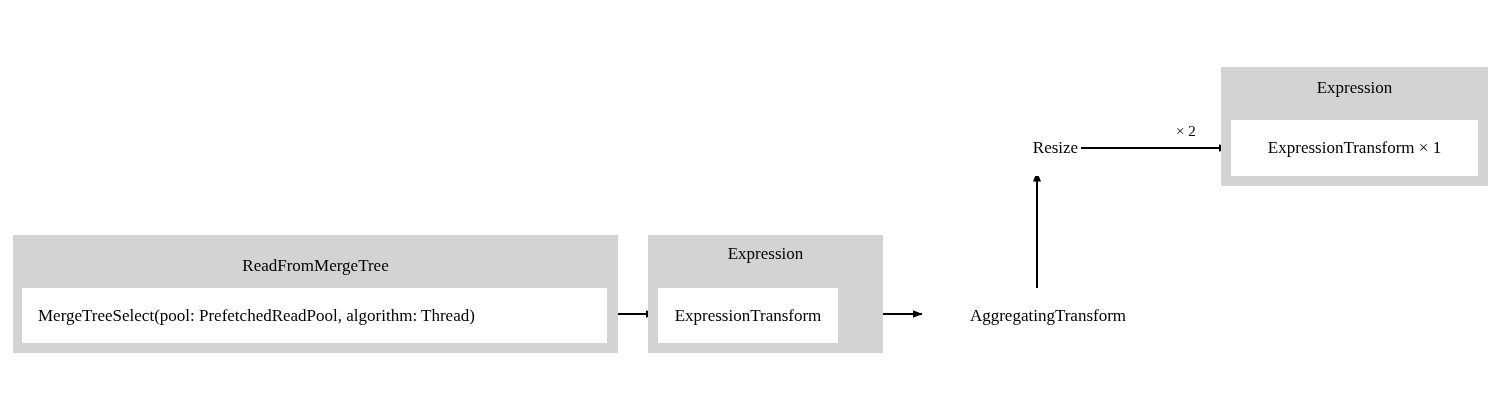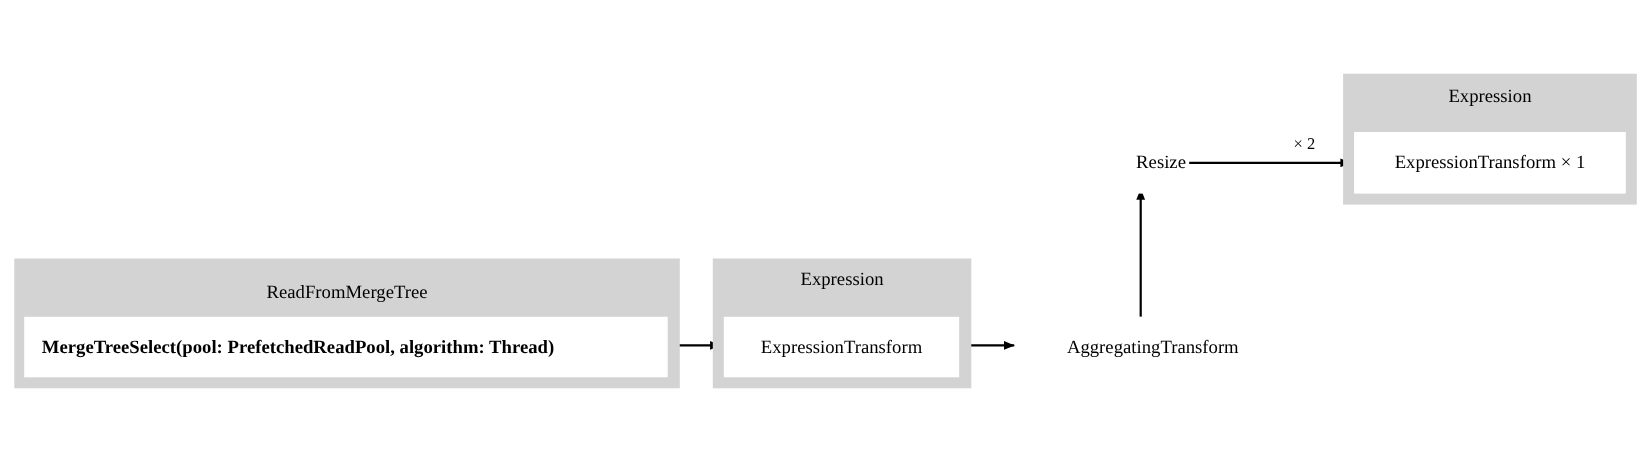--- a/index.html
+++ b/index.html
@@ -87,28 +87,28 @@
       <line x1="1037" y1="288" x2="1037" y2="172" stroke="#000000" stroke-width="2" marker-end="url(#arrowhead)"></line>
     </g>
     <g>
       <line x1="1081" y1="148" x2="1228" y2="148" stroke="#000000" stroke-width="2" marker-end="url(#arrowhead)"></line>
     </g>
   </svg>
 
   <div class="cluster" style="left:13px; top:235px; width:605px; height:118px;">
     <div class="cluster-label" style="top:9px;margin-top:12px;">ReadFromMergeTree</div>
   </div>
-  <div class="node node-pad-left" style="left:22px; top:288px; width:585px; height:55px;font-weight:bold;">
+  <div class="node node-pad-left" style="left:22px; top:288px; width:585px; height:55px;">
     <span>MergeTreeSelect(pool: PrefetchedReadPool, algorithm: Thread)</span>
   </div>
 
   <div class="cluster" style="left:648px; top:235px; width:235px; height:118px;">
     <div class="cluster-label" style="top:9px;">Expression</div>
   </div>
-  <div class="node" style="left:658px; top:288px; width:214px; height:55px;justify-content:center;">
+  <div class="node" style="left:658px; top:288px; width:180px; height:55px;justify-content:center;">
     <span>ExpressionTransform</span>
   </div>
 
   <div class="node" style="left:924px; top:288px; width:248px; height:55px;">
     <span>AggregatingTransform</span>
   </div>
   <div class="node" style="left:994px; top:120px; width:87px; height:56px;padding-left:36px;">
     <span>Resize</span>
   </div>
 

